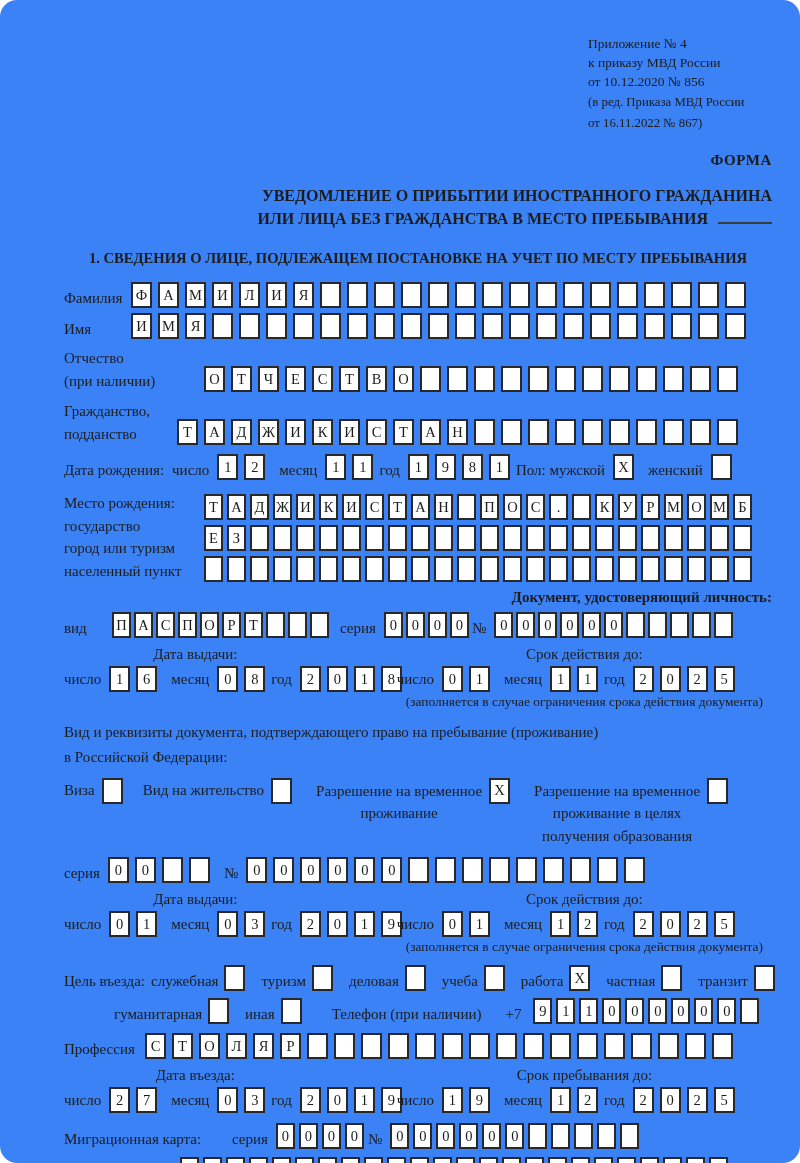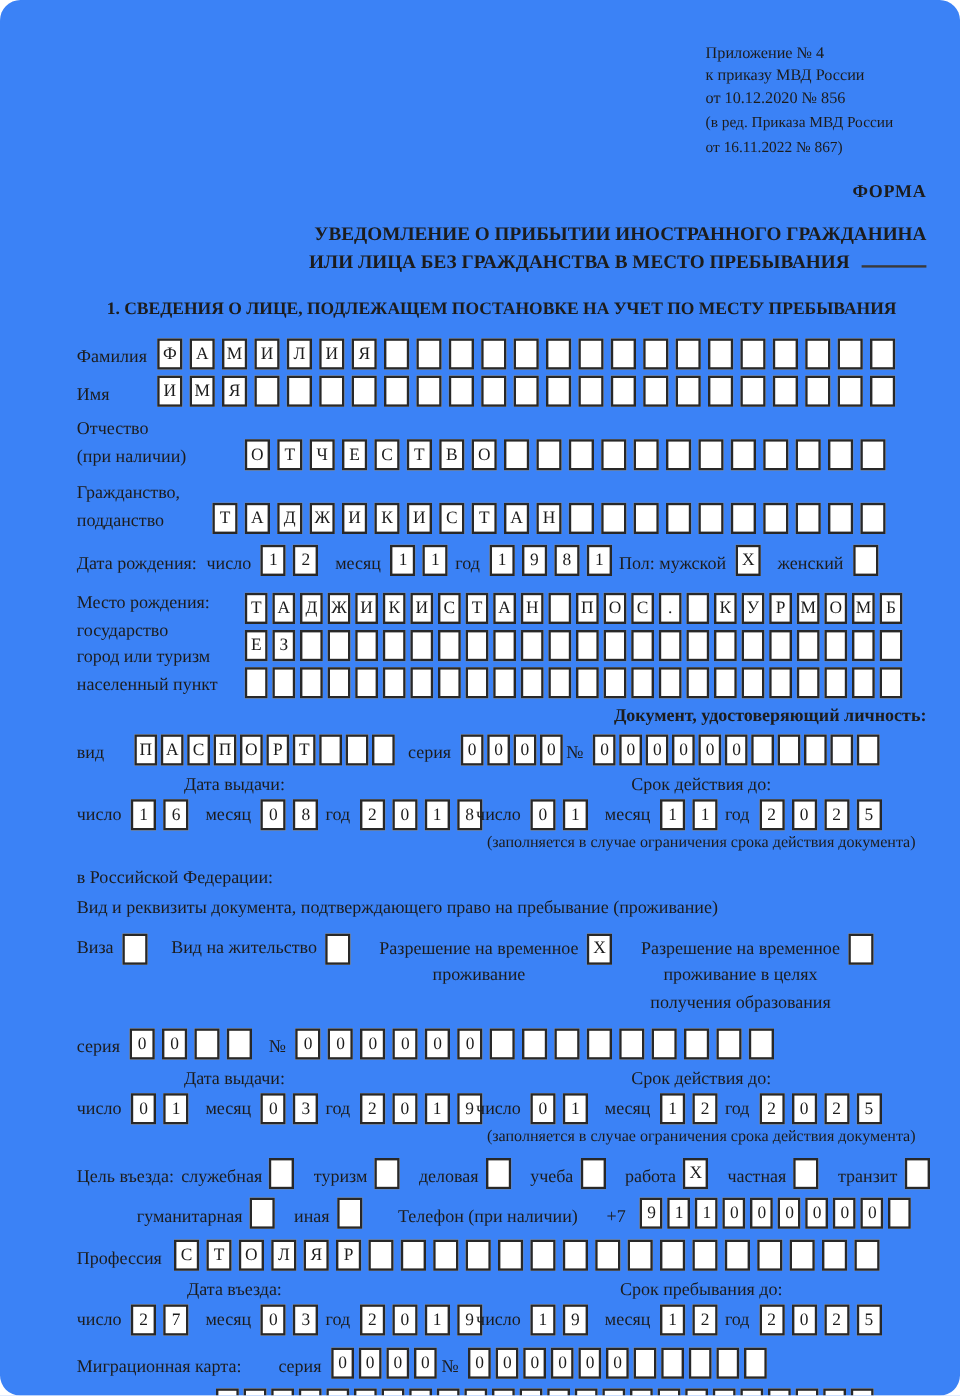--- a/index.html
+++ b/index.html
@@ -397,22 +397,22 @@
               <span class="cell">0</span>
               <span class="cell">2</span>
               <span class="cell">5</span>
             </span>
         </div>
       </div>
     </div>
     <div class="note right">(заполняется в случае ограничения срока действия документа)</div>
 
     <div class="intro">
+      <div>Вид и реквизиты документа, подтверждающего право на пребывание (проживание)</div>
       <div>в Российской Федерации:</div>
-      <div>Вид и реквизиты документа, подтверждающего право на пребывание (проживание)</div>
     </div>
 
     <div class="optrow">
       <div class="opt gap14">
         <span class="optlbl">Виза</span>
         <span class="cells">
             <span class="cell"></span>
           </span>
       </div>
       <div class="opt gap18">

